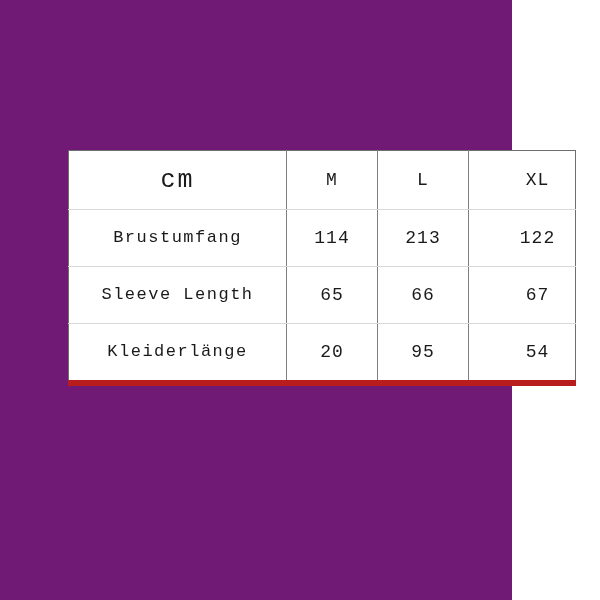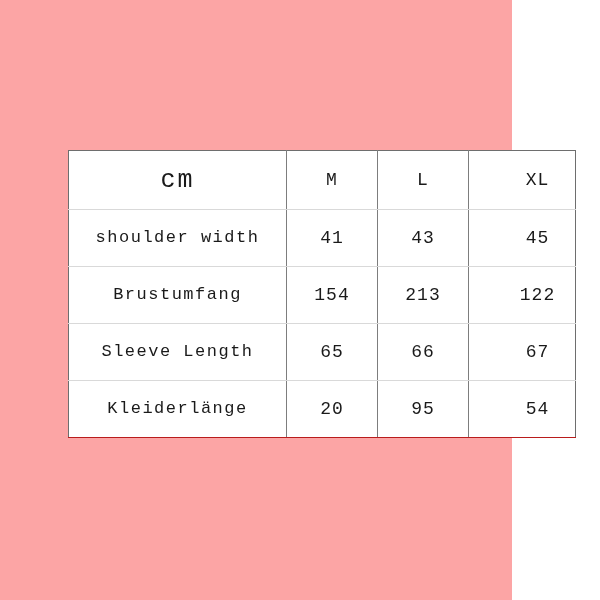--- a/index.html
+++ b/index.html
@@ -12,21 +12,21 @@
     height: 600px;
     font-family: "Liberation Mono", "DejaVu Sans Mono", monospace;
     color: #1a1a1a;
     overflow: hidden;
   }
 
   #canvas {
     position: relative;
     width: 512px;
     height: 600px;
-    background: #fca5a5;
+    background: #701a75;
   }
 
   
   #size-table {
     position: absolute;
     left: 68px;
     top: 150px;
     width: 470px;
     border-collapse: collapse;
     table-layout: fixed;
@@ -48,21 +48,21 @@
   }
 
   
   #size-table {
     border: 1px solid #6e6e6e;
   }
   #size-table tr:first-child td {
     border-top: 1px solid #6e6e6e;
   }
   #size-table tr:last-child td {
-    border-bottom: 1px solid #b91c1c;
+    border-bottom: 6px solid #b91c1c;
   }
   #size-table td:first-child {
     border-left: 1px solid #6e6e6e;
   }
   #size-table td:last-child {
     border-right: 1px solid #6e6e6e;
     padding-left: 31px;
   }
 
   
@@ -112,41 +112,27 @@
           <span class="size-head">M</span>
         </td>
         <td class="col-size">
           <span class="size-head">L</span>
         </td>
         <td class="col-size-last">
           <span class="size-head">XL</span>
         </td>
       </tr>
 
-      <tr class="row-data">
-        <td class="col-label">
-          <span class="measure-name">shoulder width</span>
-        </td>
-        <td class="col-size">
-          <span class="measure-value">41</span>
-        </td>
-        <td class="col-size">
-          <span class="measure-value">43</span>
-        </td>
-        <td class="col-size-last">
-          <span class="measure-value">45</span>
-        </td>
-      </tr>
 
       <tr class="row-data">
         <td class="col-label">
           <span class="measure-name">Brustumfang</span>
         </td>
         <td class="col-size">
-          <span class="measure-value">154</span>
+          <span class="measure-value">114</span>
         </td>
         <td class="col-size">
           <span class="measure-value">213</span>
         </td>
         <td class="col-size-last">
           <span class="measure-value">122</span>
         </td>
       </tr>
 
       <tr class="row-data">

